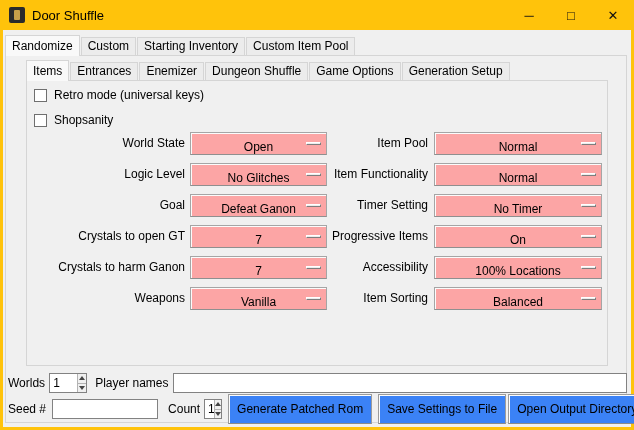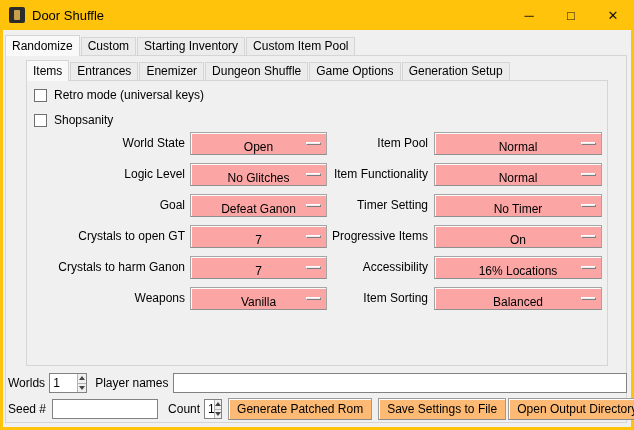--- a/index.html
+++ b/index.html
@@ -100,22 +100,22 @@
     width:100%; border:none; outline:none; font:inherit; padding:0 0 0 3px; background:transparent;
   }
   .spin-btns { width:13px; display:flex; flex-direction:column; border-left:1px solid #b3b3b3; }
   .spin-btn { flex:1; background:#f0f0f0; display:flex; align-items:center; justify-content:center; cursor:default; }
   .spin-btn + .spin-btn { border-top:1px solid #b3b3b3; }
   .arr-up { width:0; height:0; border-left:3px solid transparent; border-right:3px solid transparent; border-bottom:4px solid #444; }
   .arr-dn { width:0; height:0; border-left:3px solid transparent; border-right:3px solid transparent; border-top:4px solid #444; }
   .lbl-inline { white-space:nowrap; }
   .ml8 { margin-left:8px; } .ml10 { margin-left:10px; }
   .btn {
-    height:22px; padding:0 8px; margin-left:6px;
-    background:#fdba74; border:1px solid #9c9c9c; border-bottom-color:#8a8a8a;
+    height:30px; padding:0 8px; margin-left:6px;
+    background:#3b82f6; border:1px solid #9c9c9c; border-bottom-color:#8a8a8a;
     box-shadow:inset 1px 1px 0 #fcfcfc;
     font:inherit; display:flex; align-items:center; white-space:nowrap; cursor:default;
   }
   .btn-open { margin-left:2px; }
   .spacer { flex:1; }
 </style>
 </head>
 <body>
 
 <div class="window">
@@ -220,21 +220,21 @@
         </div>
 
         <div class="setting" style="top:175px">
           <span class="lbl left-lbl">Crystals to harm Ganon</span>
           <div class="dd left-dd">
             <span>7</span>
             <span class="ind"></span>
           </div>
           <span class="lbl right-lbl">Accessibility</span>
           <div class="dd right-dd">
-            <span>16% Locations</span>
+            <span>100% Locations</span>
             <span class="ind"></span>
           </div>
         </div>
 
         <div class="setting" style="top:206px">
           <span class="lbl left-lbl">Weapons</span>
           <div class="dd left-dd">
             <span>Vanilla</span>
             <span class="ind"></span>
           </div>

